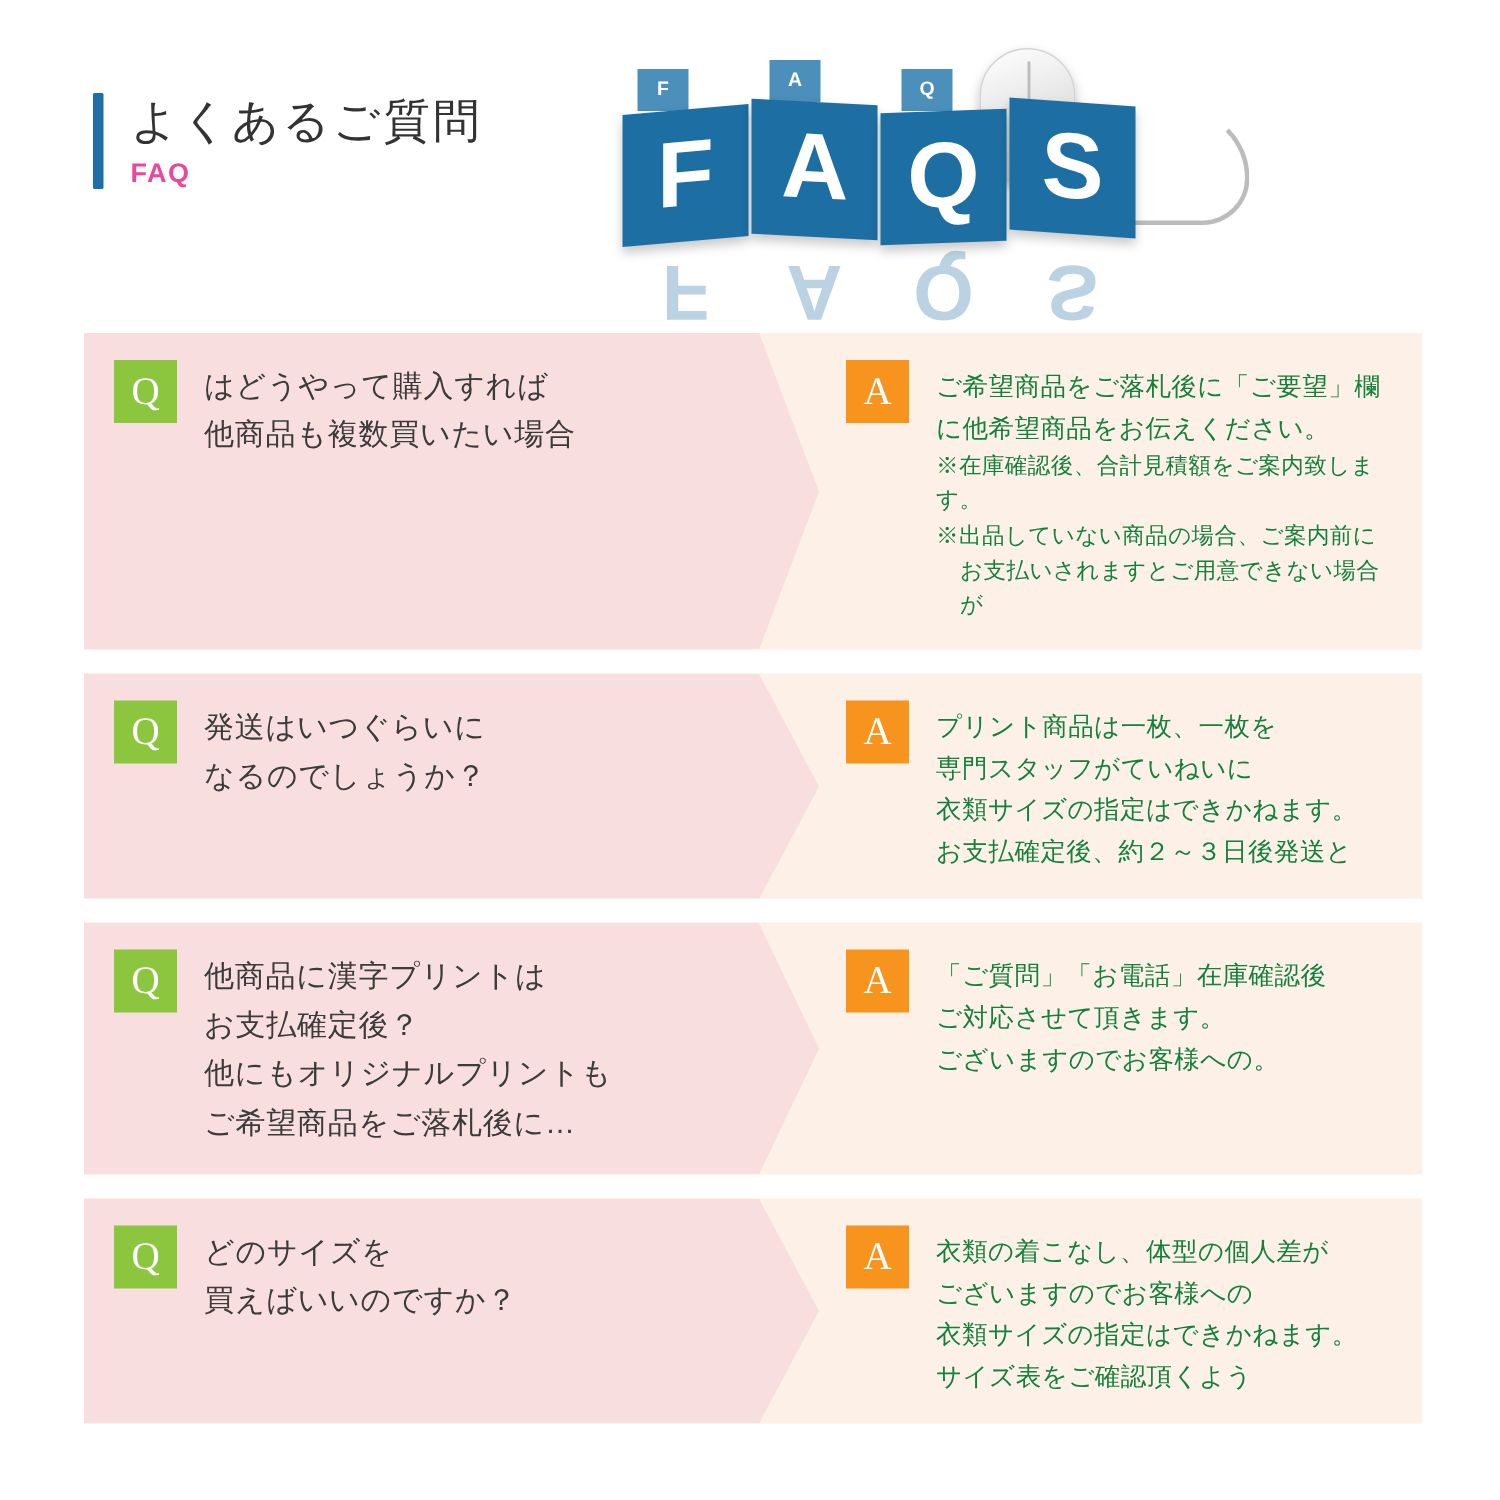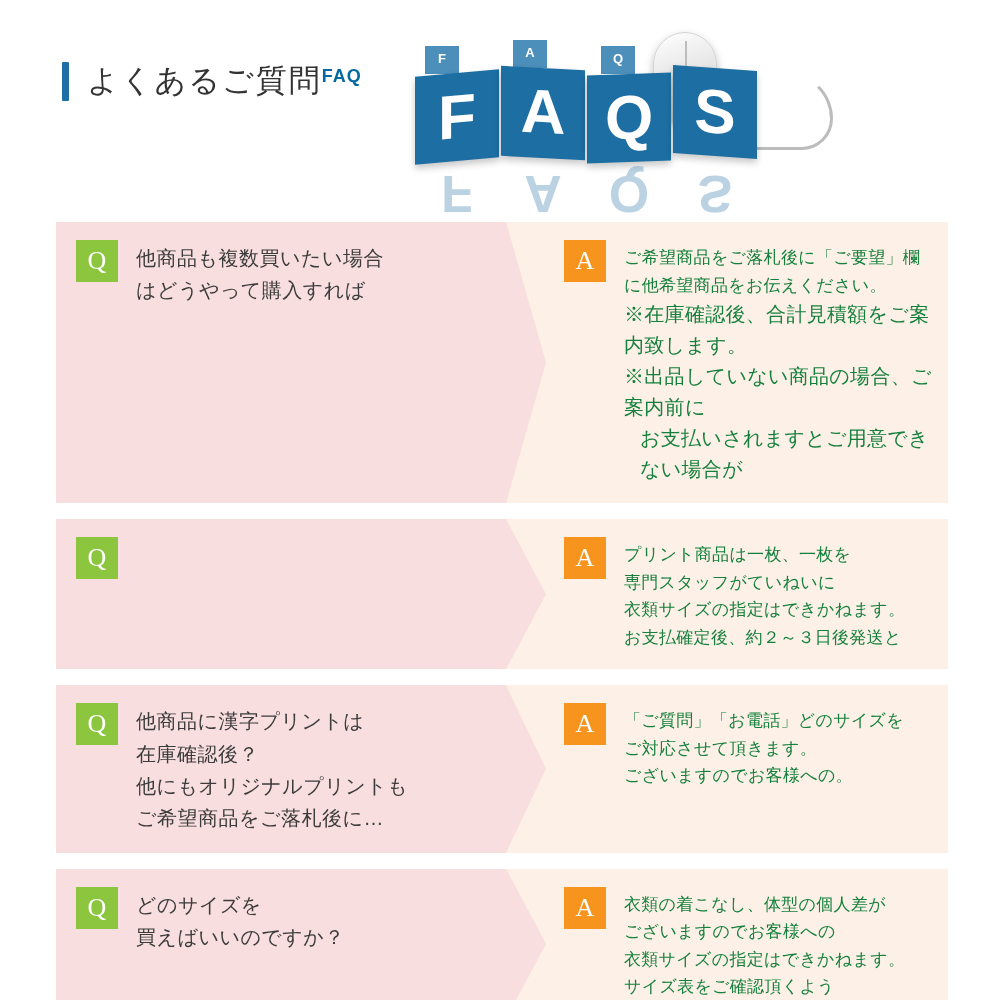--- a/index.html
+++ b/index.html
@@ -29,33 +29,34 @@
     align-items: stretch;
   }
   .title-bar {
     width: 7px;
     background: #1d6fa5;
     margin-right: 18px;
     border-radius: 1px;
   }
   .title-text-wrap {
     display: flex;
+    flex-direction: column;
     justify-content: flex-start;
   }
   .title-ja {
     font-size: 31px;
     letter-spacing: 2px;
     color: #333333;
     line-height: 1.25;
     font-weight: 500;
   }
   .title-en {
     font-size: 18px;
     font-weight: bold;
-    color: #0369a1;
+    color: #ec4899;
     letter-spacing: 1px;
     margin-top: 4px;
   }
 
   
   .cubes {
     position: absolute;
     left: 395px;
     top: 20px;
     width: 470px;
@@ -225,21 +226,21 @@
     padding-top: 2px;
   }
   .a-text {
     font-size: 17px;
     line-height: 1.62;
     color: #15803d;
     letter-spacing: .3px;
     padding-top: 4px;
   }
   .a-text .small {
-    font-size: 20px;
+    font-size: 15px;
     line-height: 1.55;
     display: block;
   }
   .a-text .indent {
     display: block;
     padding-left: 16px;
   }
   .line { display: block; }
 </style>
 </head>
@@ -284,65 +285,69 @@
     </div>
   </div>
 </div>
 
 <div class="faq-list">
 
   <div class="faq-row">
     <div class="q-side">
       <div class="badge badge-q">Q</div>
       <div class="q-text">
+        <span class="line">はどうやって購入すれば</span>
         <span class="line">他商品も複数買いたい場合</span>
-        <span class="line">はどうやって購入すれば</span>
       </div>
     </div>
     <div class="a-side">
       <div class="badge badge-a">A</div>
       <div class="a-text">
         <span class="line">ご希望商品をご落札後に「ご要望」欄</span>
         <span class="line">に他希望商品をお伝えください。</span>
         <span class="small">※在庫確認後、合計見積額をご案内致します。</span>
         <span class="small">※出品していない商品の場合、ご案内前に</span>
         <span class="small indent">お支払いされますとご用意できない場合が</span>
       </div>
     </div>
   </div>
 
   <div class="faq-row">
     <div class="q-side">
       <div class="badge badge-q">Q</div>
+      <div class="q-text">
+        <span class="line">発送はいつぐらいに</span>
+        <span class="line">なるのでしょうか？</span>
+      </div>
     </div>
     <div class="a-side">
       <div class="badge badge-a">A</div>
       <div class="a-text">
         <span class="line">プリント商品は一枚、一枚を</span>
         <span class="line">専門スタッフがていねいに</span>
         <span class="line">衣類サイズの指定はできかねます。</span>
         <span class="line">お支払確定後、約２～３日後発送と</span>
       </div>
     </div>
   </div>
 
   <div class="faq-row">
     <div class="q-side">
       <div class="badge badge-q">Q</div>
       <div class="q-text">
         <span class="line">他商品に漢字プリントは</span>
-        <span class="line">在庫確認後？</span>
+        <span class="line">お支払確定後？</span>
         <span class="line">他にもオリジナルプリントも</span>
         <span class="line">ご希望商品をご落札後に…</span>
       </div>
     </div>
     <div class="a-side">
       <div class="badge badge-a">A</div>
       <div class="a-text">
-        <span class="line">「ご質問」「お電話」どのサイズを</span>
+        <span class="line">「ご質問」「お電話」在庫確認後</span>
         <span class="line">ご対応させて頂きます。</span>
         <span class="line">ございますのでお客様への。</span>
       </div>
     </div>
   </div>
 
   <div class="faq-row">
     <div class="q-side">
       <div class="badge badge-q">Q</div>
       <div class="q-text">

